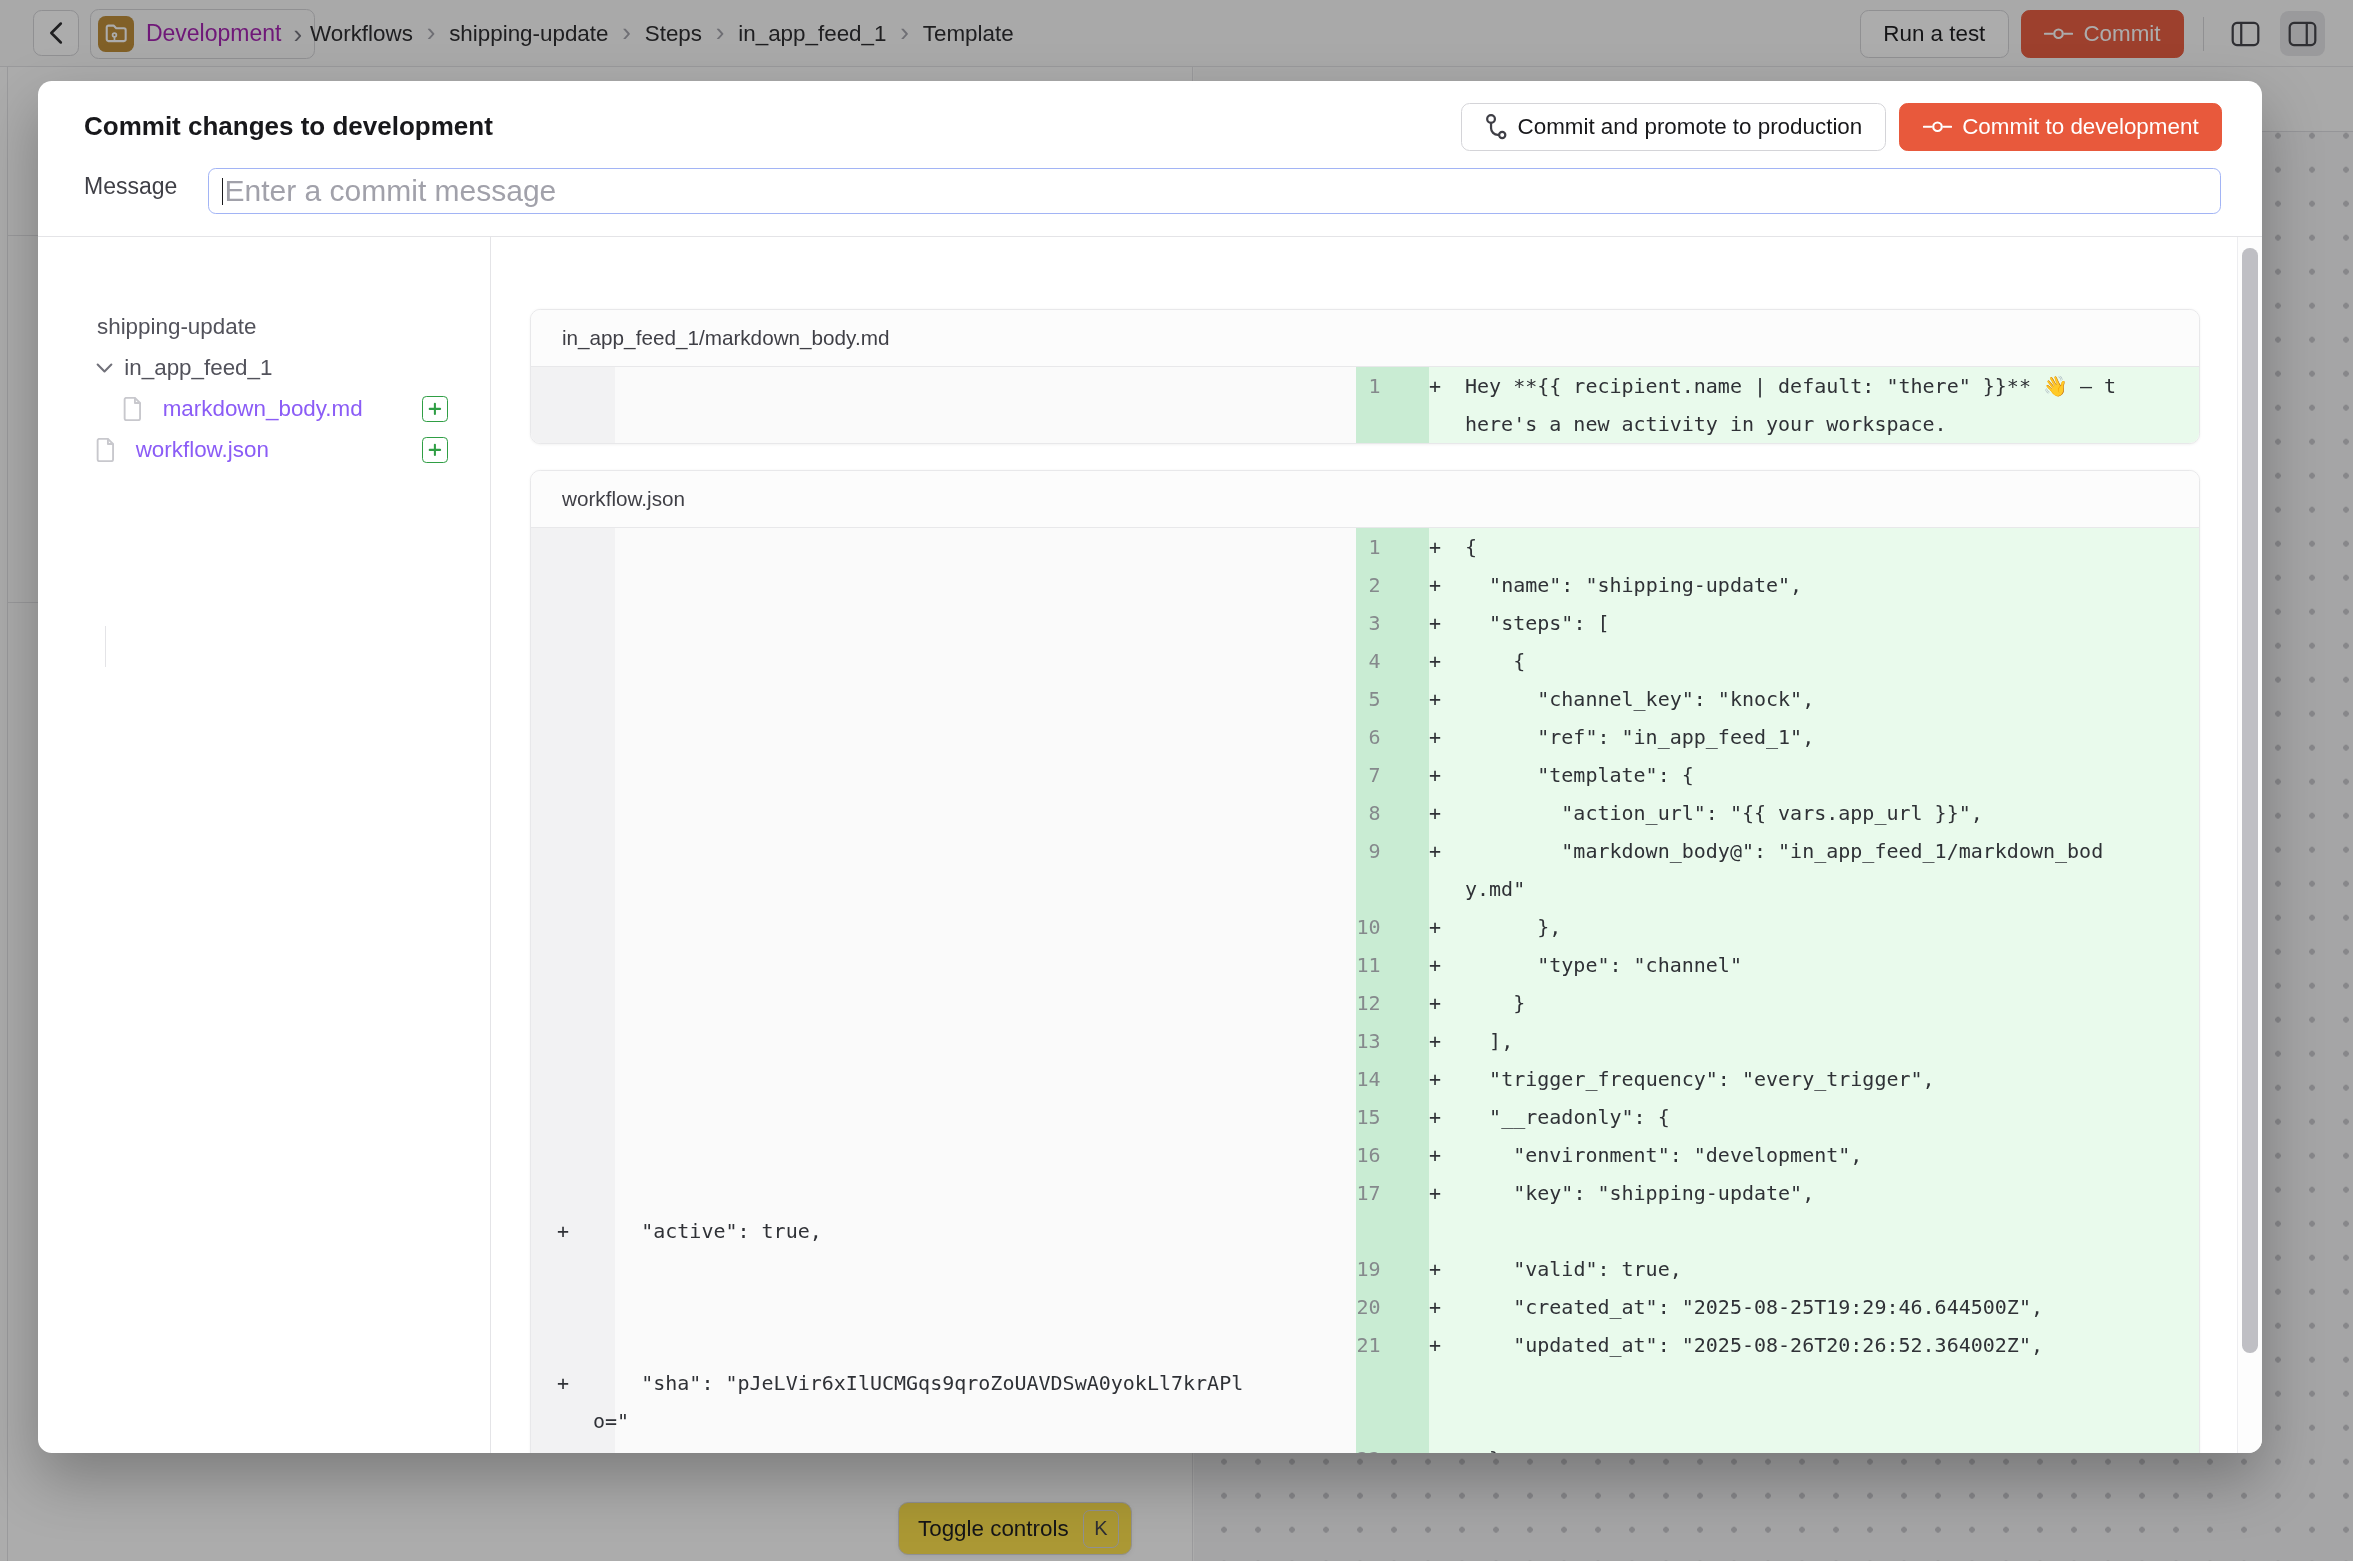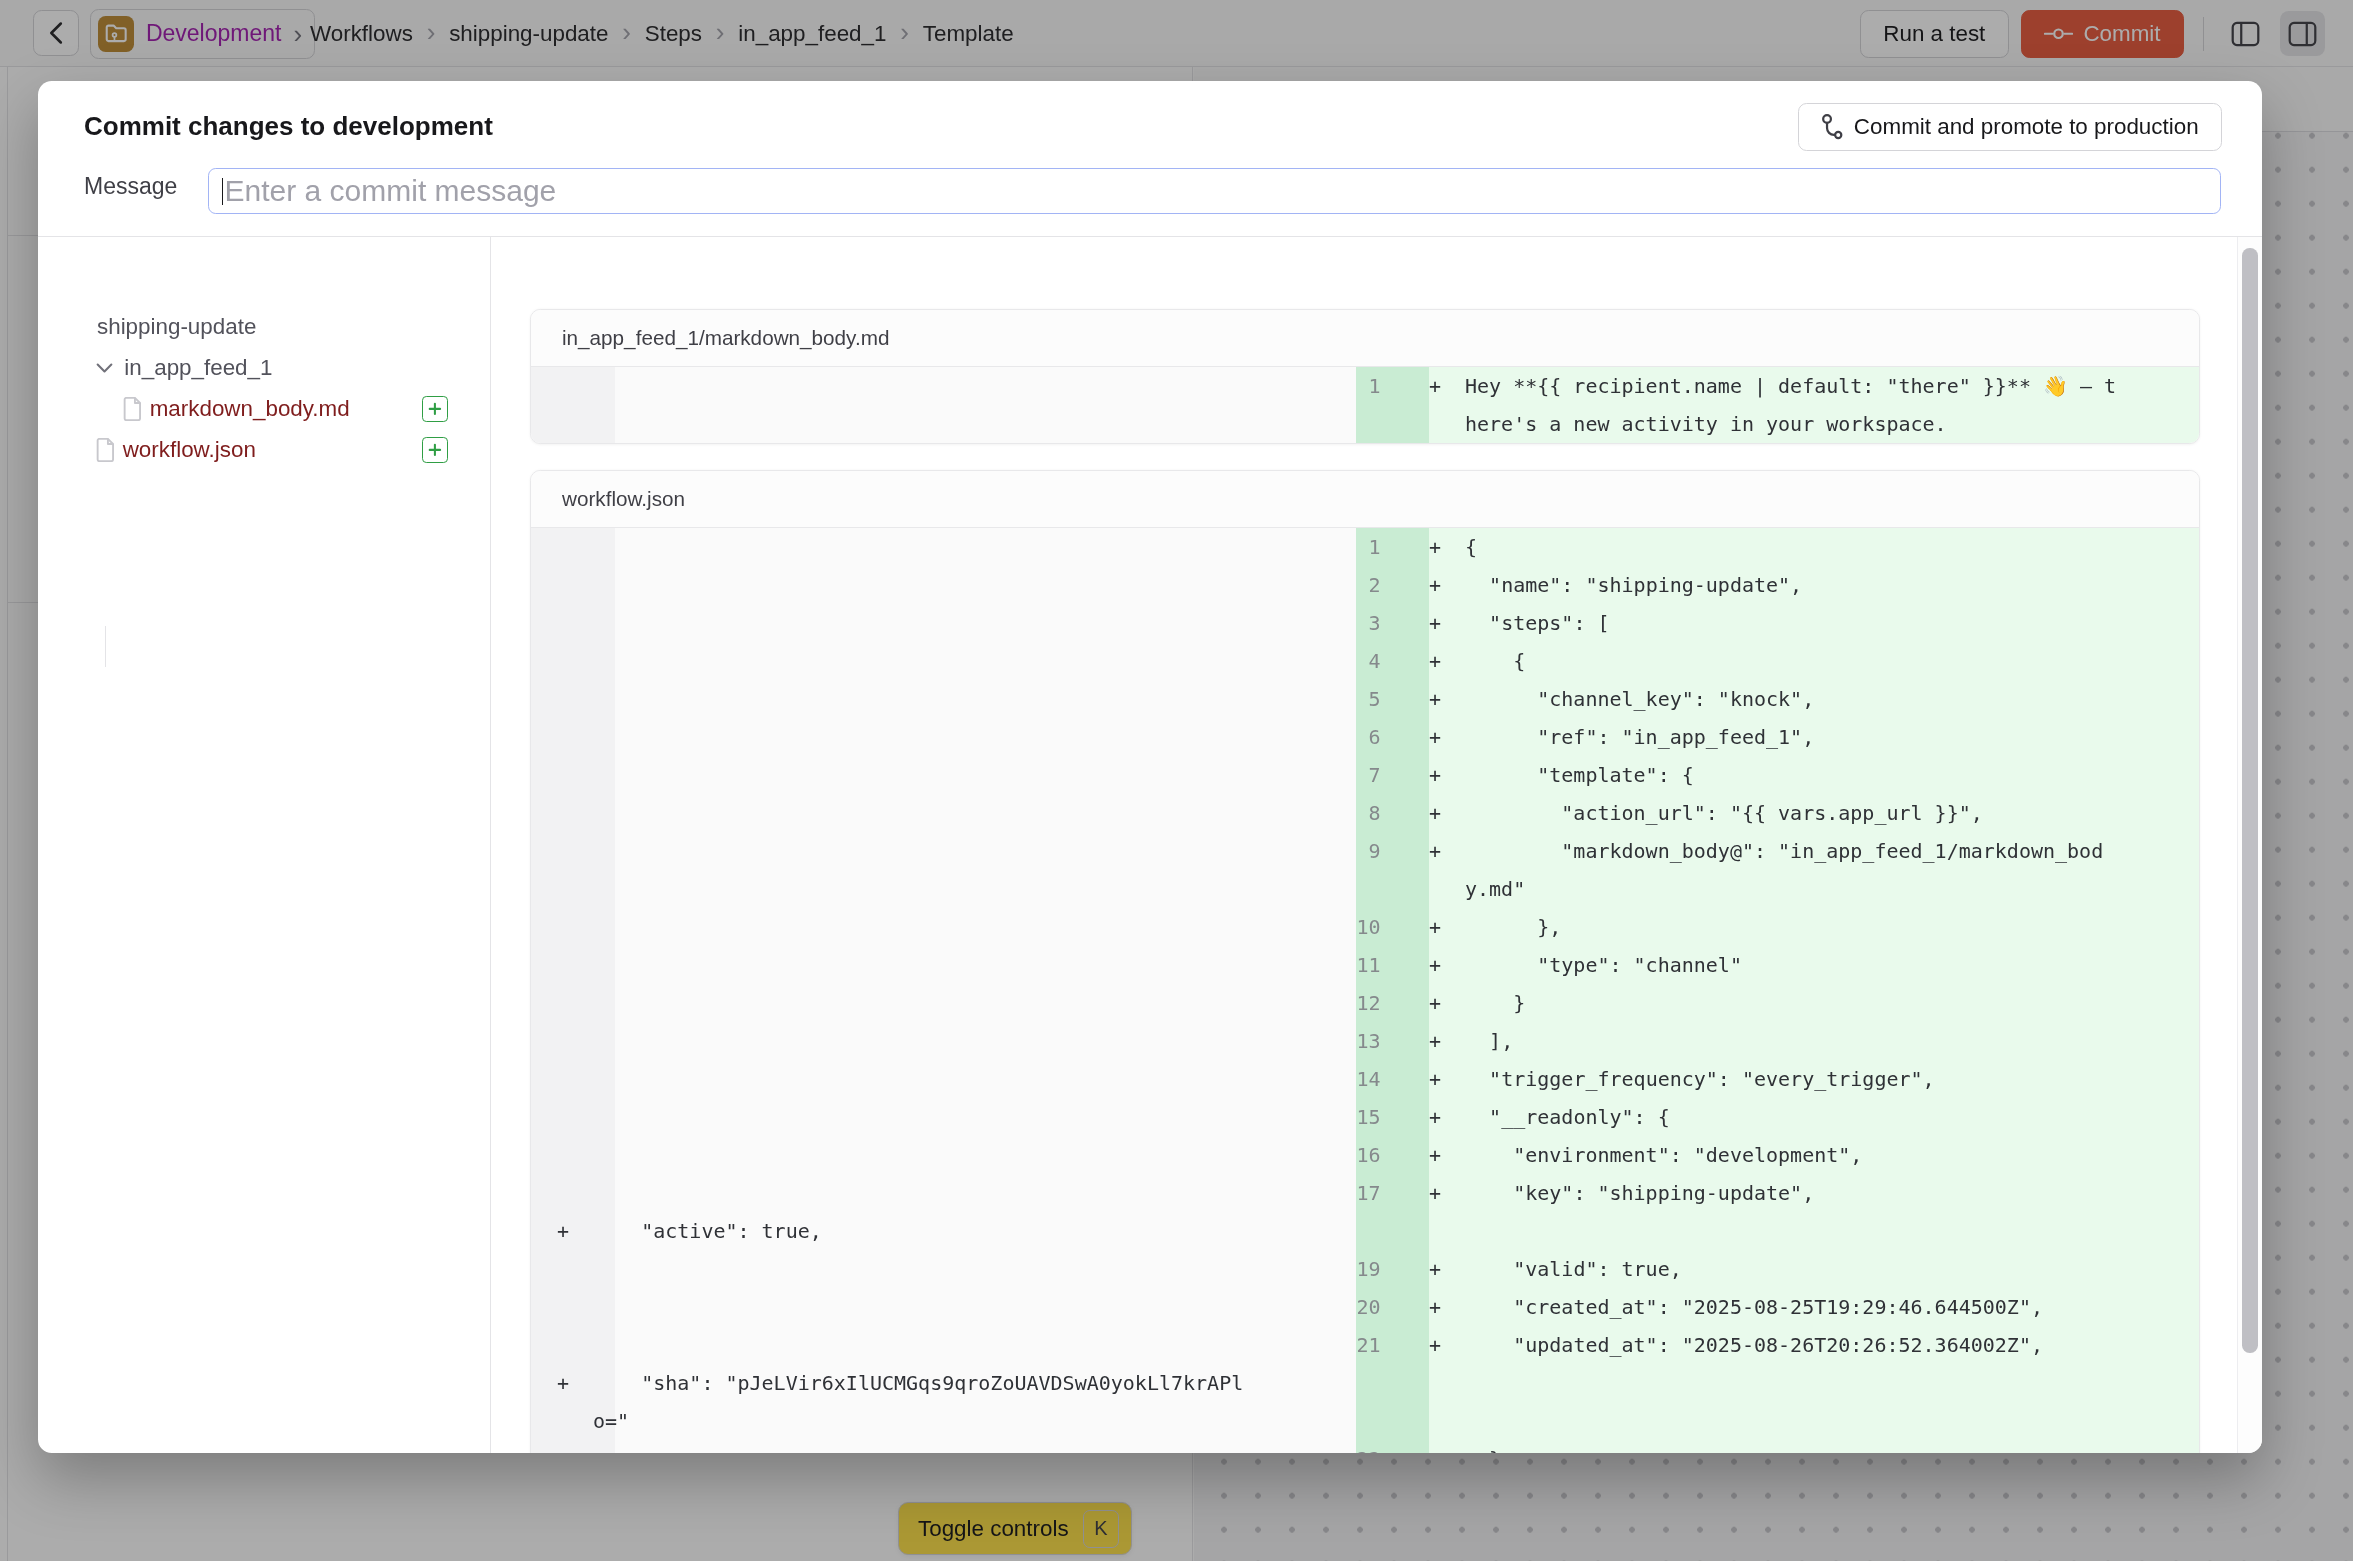--- a/index.html
+++ b/index.html
@@ -72,21 +72,21 @@
     font-family:"Liberation Sans","DejaVu Sans",sans-serif; }
   .msg-input::placeholder { color:#a1a1aa; }
   .caret { position:absolute; left:13.8px; top:9.5px; width:1.7px; height:27px; background:#18181b; }
 
   .m-body { position:absolute; left:0; top:156px; right:0; bottom:0; }
   .m-sidebar { position:absolute; left:0; top:0; bottom:0; width:453px;
     border-right:0.9px solid #e4e4e7; padding-top:69px; }
   .tree-row { position:relative; height:41px; display:flex; align-items:center; font-size:22.4px; }
   .tree-root { padding-left:59px; color:#52525b; }
   .tree-group { padding-left:57px; color:#52525b; gap:10.3px; }
-  .tree-file { color:#7f1d1d; gap:7px; }
+  .tree-file { color:#8b5cf6; gap:20px; }
   .tree-file .fname { white-space:nowrap; }
   .tree-guide { position:absolute; left:67px; top:389px; height:41px; width:1.3px; background:#e4e4e7; }
   .plusbox { position:absolute; left:384px; width:26px; height:26px; border:1.7px solid #2f9e44;
     border-radius:4.3px; display:flex; align-items:center; justify-content:center; }
   .plusbox svg { display:block; }
 
   .m-content { position:absolute; left:454px; top:0; right:25px; bottom:0;
     padding:72px 38px 0 38px; overflow:hidden; }
   .diff-card { width:1670px; border:0.9px solid #e8e8ea; border-radius:10.3px;
     box-shadow:0 0.9px 2.6px rgba(0,0,0,.05); margin-bottom:26px; background:#fff; overflow:hidden; }
@@ -198,20 +198,28 @@
 
     <div class="m-head-btns">
       <button class="btn ghost">
         <svg width="22.4" height="27.5" viewBox="0 0 26 32">
           <circle cx="7" cy="7" r="4.5" fill="none" stroke="#3f3f46" stroke-width="2.6"></circle>
           <path d="M7 11.5 v6 a8 8 0 0 0 8 8 h1" fill="none" stroke="#3f3f46" stroke-width="2.6" stroke-linecap="round"></path>
           <circle cx="20" cy="25.5" r="3.6" fill="none" stroke="#3f3f46" stroke-width="2.6"></circle>
         </svg>
         <span>Commit and promote to production</span>
       </button>
+      <button class="btn orange">
+        <svg width="29" height="15.5" viewBox="0 0 34 18">
+          <line x1="1" y1="9" x2="10" y2="9" stroke="#fff" stroke-width="2.6" stroke-linecap="round"></line>
+          <circle cx="17" cy="9" r="5" fill="none" stroke="#fff" stroke-width="2.6"></circle>
+          <line x1="24" y1="9" x2="33" y2="9" stroke="#fff" stroke-width="2.6" stroke-linecap="round"></line>
+        </svg>
+        <span>Commit to development</span>
+      </button>
     </div>
 
     <div class="msg-label">Message</div>
     <div class="msg-input-wrap">
       <input class="msg-input" type="text" placeholder="Enter a commit message" style="">
       <div class="caret"></div>
     </div>
   </div>
 
   <div class="m-body">

